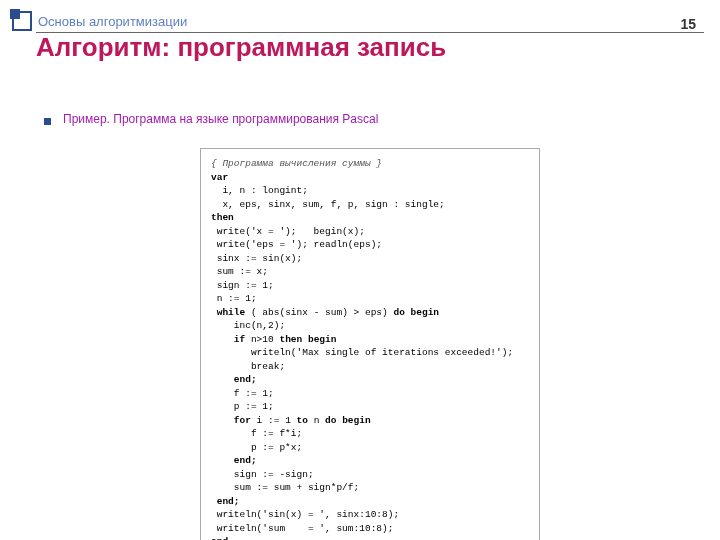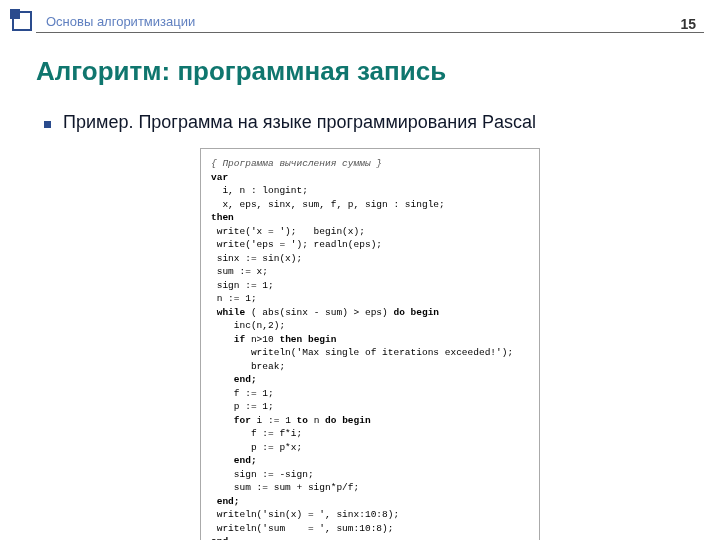--- a/index.html
+++ b/index.html
@@ -37,21 +37,21 @@
   }
   .mark-inner {
     position: absolute;
     width: 10px;
     height: 10px;
     background: #2a4b8d;
     left: -4px;
     top: -4px;
   }
   .breadcrumb {
-    margin-left: 14px;
+    margin-left: 6px;
     font-size: 13px;
     color: #6080c0;
   }
   .page-num {
     position: absolute;
     right: 24px;
     top: 16px;
     font-size: 14px;
     font-weight: bold;
     color: #333;
@@ -60,42 +60,42 @@
     position: absolute;
     left: 36px;
     top: 32px;
     width: 668px;
     height: 1px;
     background: #666;
   }
   .title {
     position: absolute;
     left: 36px;
-    top: 56px;
+    top: 32px;
     font-size: 26px;
     font-weight: bold;
-    color: #0f766e;
+    color: #be185d;
   }
   .bullet-row {
     position: absolute;
     left: 44px;
     top: 112px;
     display: flex;
     align-items: center;
   }
   .bullet-sq {
     width: 7px;
     height: 7px;
     background: #2a4b8d;
     margin-right: 12px;
     margin-top: 4px;
   }
   .bullet-text {
-    font-size: 18px;
-    color: #0f172a;
+    font-size: 12px;
+    color: #a21caf;
   }
   .code-box {
     position: absolute;
     left: 200px;
     top: 148px;
     width: 340px;
     border: 1px solid #aaa;
     padding: 8px 10px 8px 10px;
     box-sizing: border-box;
     background: #fff;

